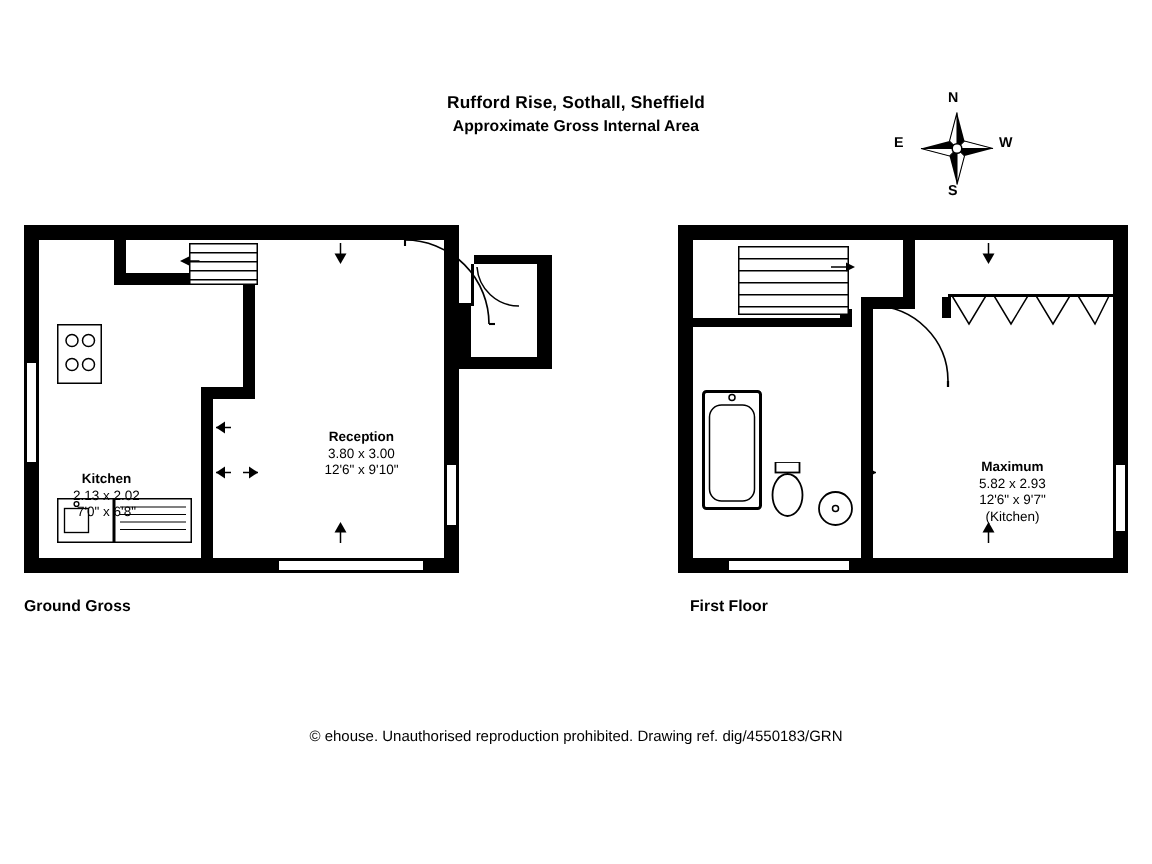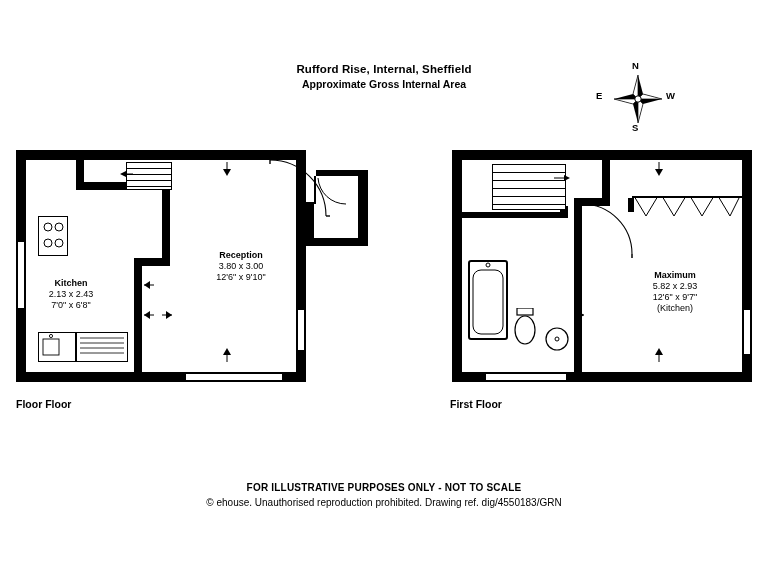--- a/index.html
+++ b/index.html
@@ -65,20 +65,21 @@
   
   .plan { position: absolute; }
   .wall { position: absolute; background: #000000; }
   .room-white { position: absolute; background: #ffffff; }
   .label {
     position: absolute;
     text-align: center;
     font-size: 9px;
     line-height: 11px;
     white-space: nowrap;
+    margin-top: 36px;
   }
   .label .nm { font-weight: bold; }
   .floor-title {
     position: absolute;
     font-size: 10.5px;
     font-weight: bold;
   }
   .thin { position: absolute; background: #000000; }
   .outline {
     position: absolute;
@@ -110,21 +111,21 @@
   .footer .f3 { font-size: 10px; margin-top: 4px; }
 
   .arrow { position: absolute; }
 </style>
 </head>
 <body>
 
 <div class="stage">
 
   <div class="header">
-    <div class="line1">Rufford Rise, Internal, Sheffield</div>
+    <div class="line1">Rufford Rise, Sothall, Sheffield</div>
     <div class="line2">Approximate Gross Internal Area</div>
   </div>
 
   <div class="compass">
     <div class="lbl lbl-s">S</div>
     <div class="lbl lbl-n">N</div>
     <div class="lbl lbl-e">E</div>
     <div class="lbl lbl-w">W</div>
     <svg width="52" height="52" viewBox="0 0 52 52">
       <polygon points="26,2 31,21 26,26 21,21" fill="#000"></polygon>
@@ -234,26 +235,26 @@
       <polygon points="14,7 8,3 8,11" fill="#000"></polygon>
     </svg>
 
     <div class="label" style="left:170px; top:100px; width:110px;">
       <div class="nm">Reception</div>
       <div>3.80 x 3.00</div>
       <div>12'6" x 9'10"</div>
     </div>
     <div class="label" style="left:7px; top:128px; width:96px;">
       <div class="nm">Kitchen</div>
-      <div>2.13 x 2.43</div>
+      <div>2.13 x 2.02</div>
       <div>7'0" x 6'8"</div>
     </div>
   </div>
 
-  <div class="floor-title" style="left:16px; top:398px;">Floor Floor</div>
+  <div class="floor-title" style="left:16px; top:398px;">Ground Gross</div>
 
   <div class="plan" style="left:452px; top:150px; width:300px; height:240px;">
 
     <div class="wall" style="left:0; top:0; width:300px; height:10px;"></div>
     <div class="wall" style="left:0; top:0; width:10px; height:232px;"></div>
     <div class="wall" style="left:0; top:222px; width:300px; height:10px;"></div>
     <div class="wall" style="left:290px; top:0; width:10px; height:232px;"></div>
 
     <div class="room-white" style="left:34px; top:224px; width:80px; height:6px;"></div>
     <div class="thin" style="left:34px; top:223px; width:80px; height:1px;"></div>
@@ -324,20 +325,19 @@
     </svg>
 
     <div class="label" style="left:158px; top:120px; width:130px;">
       <div class="nm">Maximum</div>
       <div>5.82 x 2.93</div>
       <div>12'6" x 9'7"</div>
       <div>(Kitchen)</div>
     </div>
   </div>
 
-  <div class="floor-title" style="left:450px; top:398px;">First Floor</div>
+  <div class="floor-title" style="left:460px; top:398px;">First Floor</div>
 
   <div class="footer">
-    <div class="f1">FOR ILLUSTRATIVE PURPOSES ONLY - NOT TO SCALE</div>
     <div class="f3">© ehouse. Unauthorised reproduction prohibited. Drawing ref. dig/4550183/GRN</div>
   </div>
 
 </div>
 
 </body></html>

